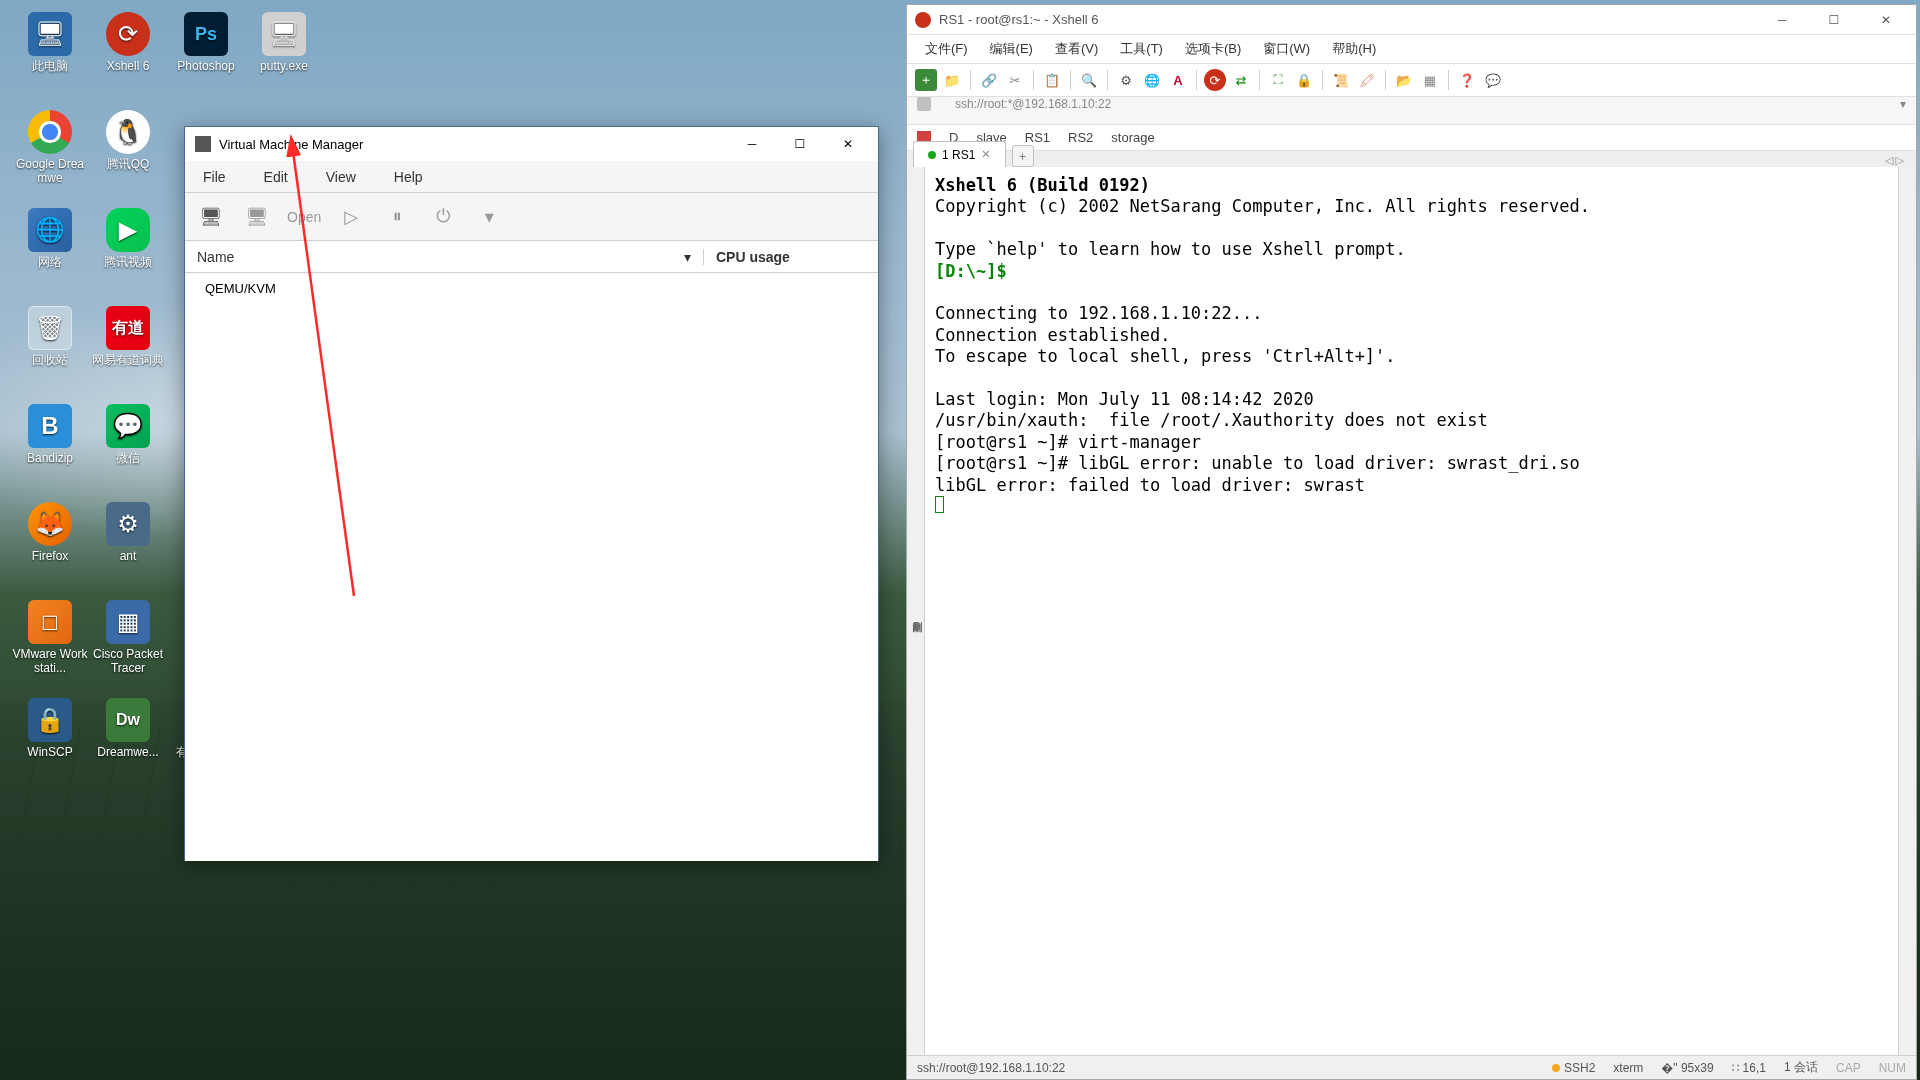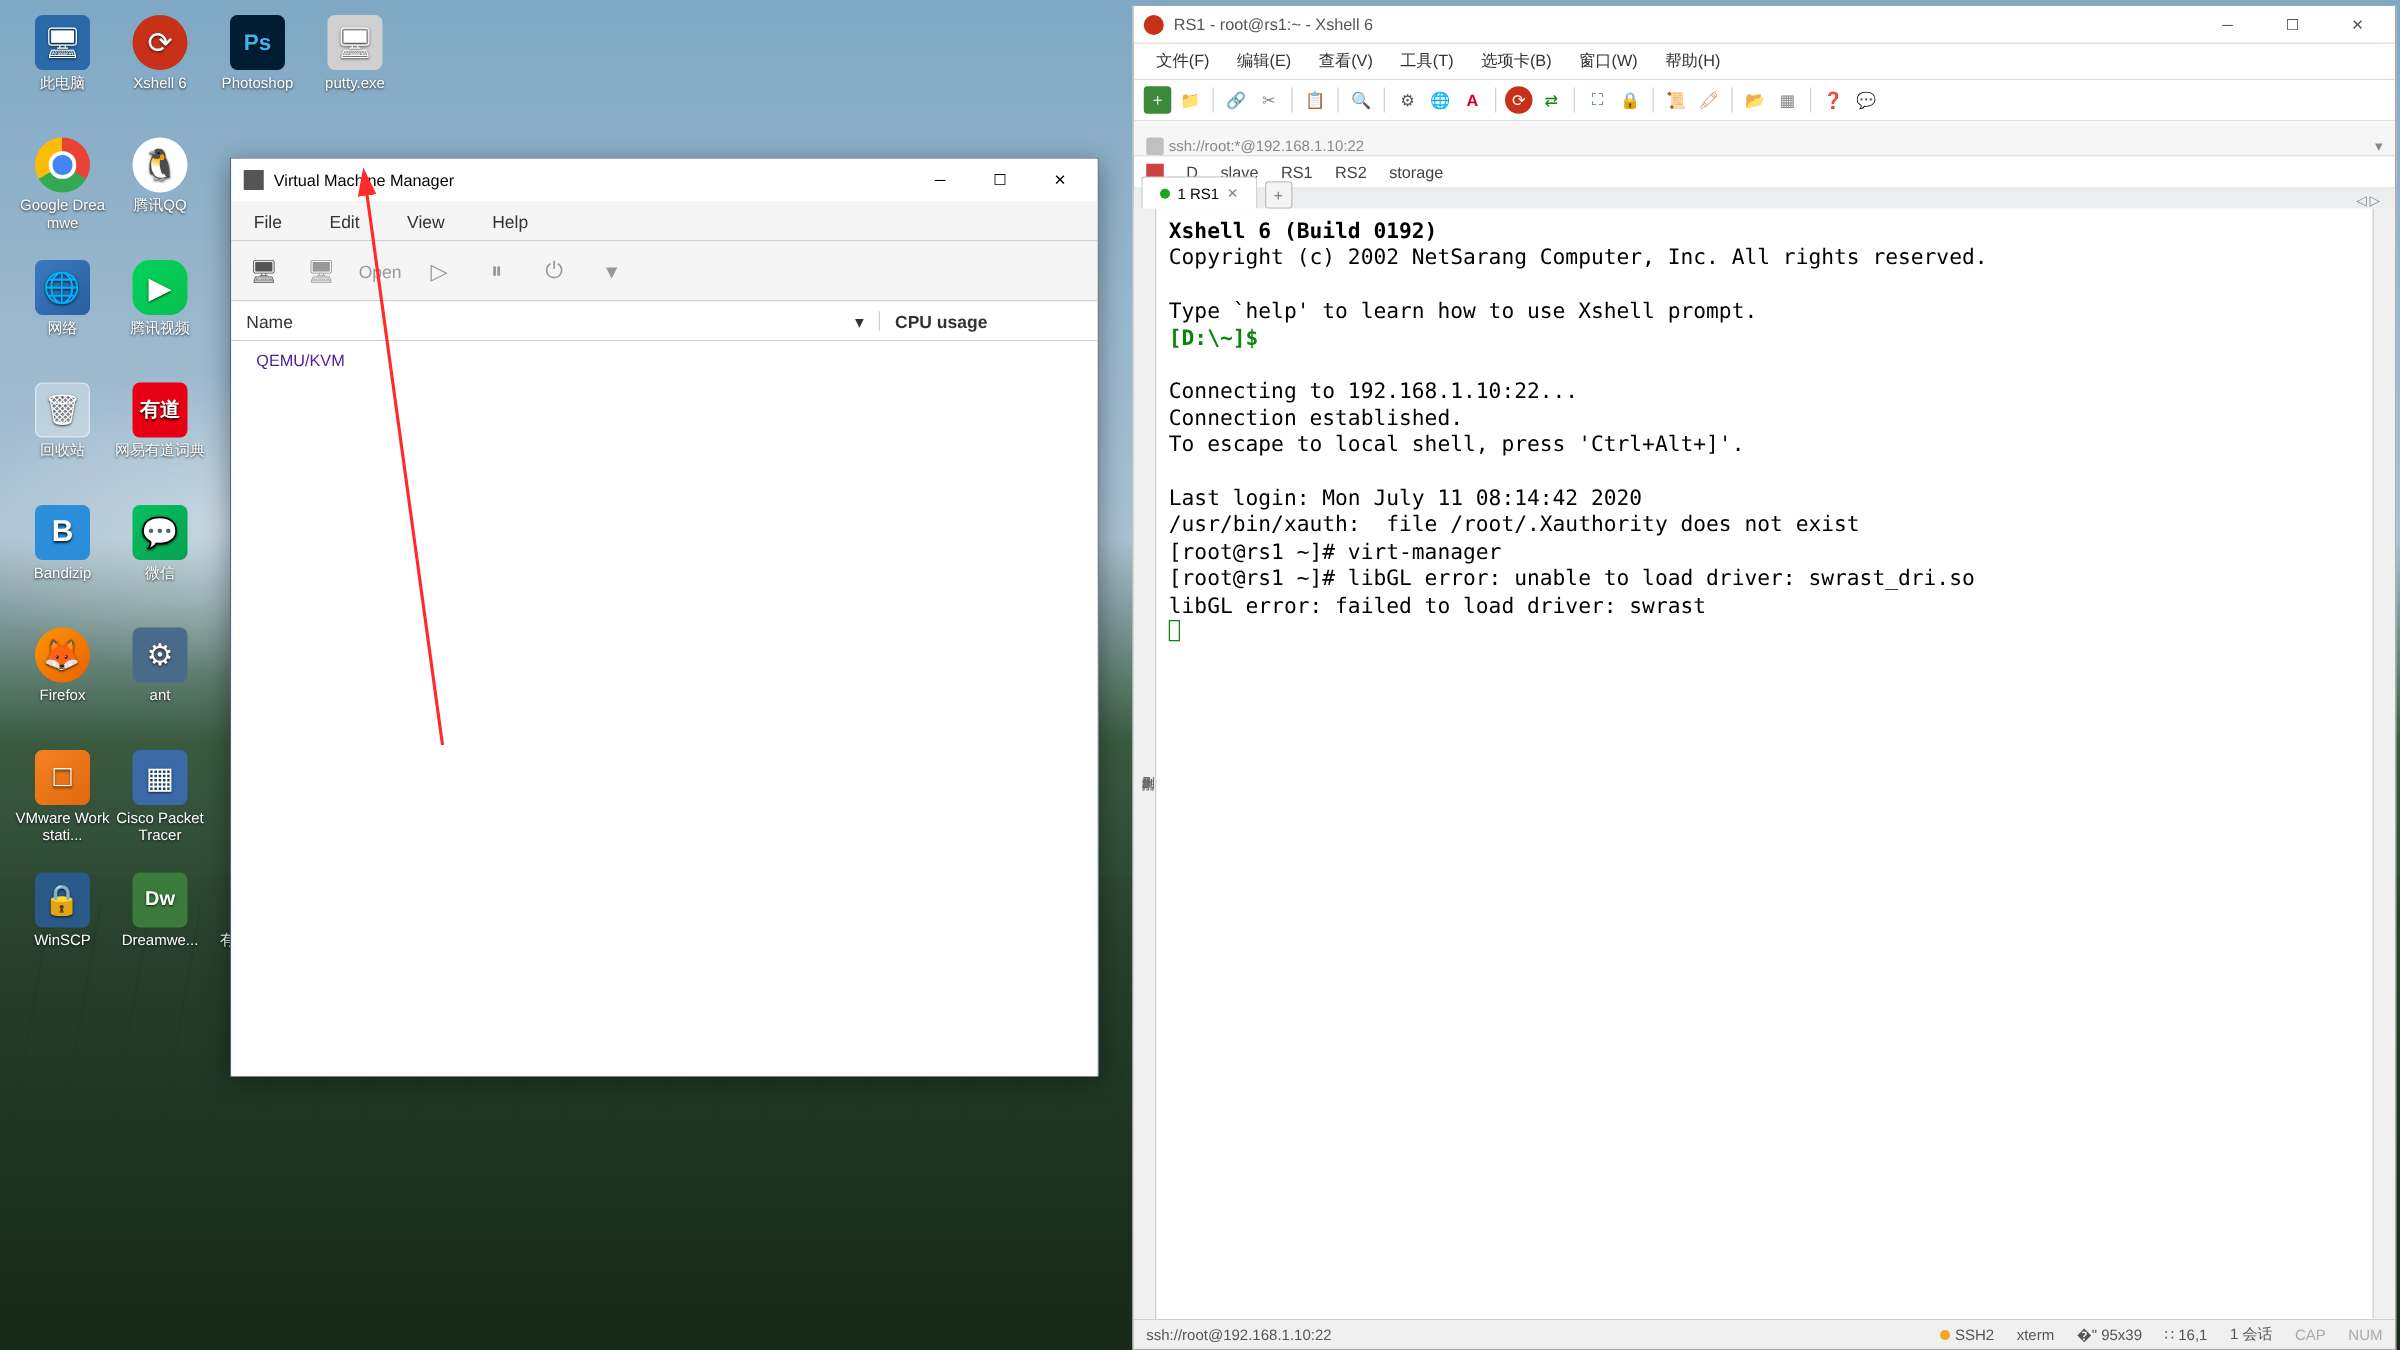--- a/index.html
+++ b/index.html
@@ -38,37 +38,37 @@
 .vmm-menu{height:32px;background:#f5f5f5;display:flex;align-items:center;padding:0 6px;gap:14px;border-bottom:1px solid #d0d0d0;}
 .vmm-menu span{padding:4px 12px;font-size:14px;color:#333;cursor:pointer;}
 .vmm-tb{height:48px;background:#f5f5f5;display:flex;align-items:center;padding:0 10px;gap:14px;border-bottom:1px solid #d0d0d0;}
 .vmm-tbtn{width:32px;height:32px;display:flex;align-items:center;justify-content:center;color:#999;font-size:18px;}
 .vmm-tbtn.mon{color:#555;}
 .vmm-open{color:#999;font-size:14px;}
 .vmm-hdr{height:32px;background:#fff;display:flex;align-items:center;border-bottom:1px solid #d0d0d0;}
 .vmm-hdr-name{flex:1;padding:0 12px;font-size:14px;color:#333;font-weight:400;display:flex;align-items:center;justify-content:space-between;}
 .vmm-hdr-cpu{width:175px;padding:0 12px;font-size:14px;color:#333;font-weight:600;border-left:1px solid #d0d0d0;}
 .vmm-body{background:#fff;height:588px;position:relative;}
-.vmm-row{padding:8px 20px;font-size:13px;color:#4c1d95;}
+.vmm-row{padding:8px 20px;font-size:13px;color:#000000;}
 
 
 .arrow{position:absolute;pointer-events:none;}
 
 
 .xs { position:absolute; left:906px; top:4px; width:1011px; height:1076px; background:#fff; border:1px solid #a8a8a8; display:flex; flex-direction:column;}
 .xs-title{height:30px;background:#fff;display:flex;align-items:center;padding:0 8px;gap:8px;border-bottom:1px solid #e0e0e0;}
 .xs-logo{width:16px;height:16px;background:#c8301a;border-radius:50%;}
 .xs-title-text{flex:1;font-size:13px;color:#555;}
 .xs-wbtn{width:44px;height:26px;display:flex;align-items:center;justify-content:center;color:#555;cursor:pointer;}
 .xs-menu{height:28px;display:flex;align-items:center;padding:0 8px;gap:2px;}
 .xs-menu span{padding:3px 10px;font-size:13px;color:#333;cursor:pointer;}
 .xs-tb{height:34px;display:flex;align-items:center;padding:0 8px;gap:4px;border-top:1px solid #e0e0e0;border-bottom:1px solid #e0e0e0;}
 .xs-tbi{width:22px;height:22px;border-radius:3px;display:flex;align-items:center;justify-content:center;font-size:13px;}
 .xs-sep{width:1px;height:20px;background:#d0d0d0;margin:0 3px;}
-.xs-addr{height:28px;display:flex;align-items:flex-end;padding:0 10px;background:#f6f6f6;border-bottom:1px solid #e0e0e0;font-size:12px;color:#888;gap:4px;}
+.xs-addr{height:28px;display:flex;align-items:flex-start;padding:0 10px;background:#f6f6f6;border-bottom:1px solid #e0e0e0;font-size:12px;color:#888;gap:24px;}
 .xs-addr-icon{width:14px;height:14px;background:#c0c0c0;border-radius:2px;}
 .xs-links{height:26px;display:flex;align-items:center;padding:0 10px;gap:18px;font-size:13px;color:#444;border-bottom:1px solid #e0e0e0;}
 .xs-flag{width:14px;height:14px;background:#d04040;}
 .xs-tabs{height:16px;display:flex;align-items:flex-end;padding:0 6px;background:#eceef0;}
 .xs-tab{height:26px;padding:0 14px;display:flex;align-items:center;gap:6px;font-size:12px;background:#fff;border:1px solid #c0c0c0;border-bottom:none;border-radius:3px 3px 0 0;cursor:pointer;}
 .xs-tab-dot{width:8px;height:8px;border-radius:50%;background:#1aa81a;}
 .xs-tab-x{color:#888;font-size:11px;}
 .xs-tab-add{width:22px;height:22px;display:flex;align-items:center;justify-content:center;color:#666;margin-left:6px;cursor:pointer;border:1px solid #c0c0c0;border-radius:3px;background:#f4f4f4;}
 .xs-tab-nav{margin-left:auto;display:flex;gap:2px;color:#888;font-size:11px;padding-right:6px;}
 .xs-term-wrap{flex:1;display:flex;background:#fff;position:relative;}

